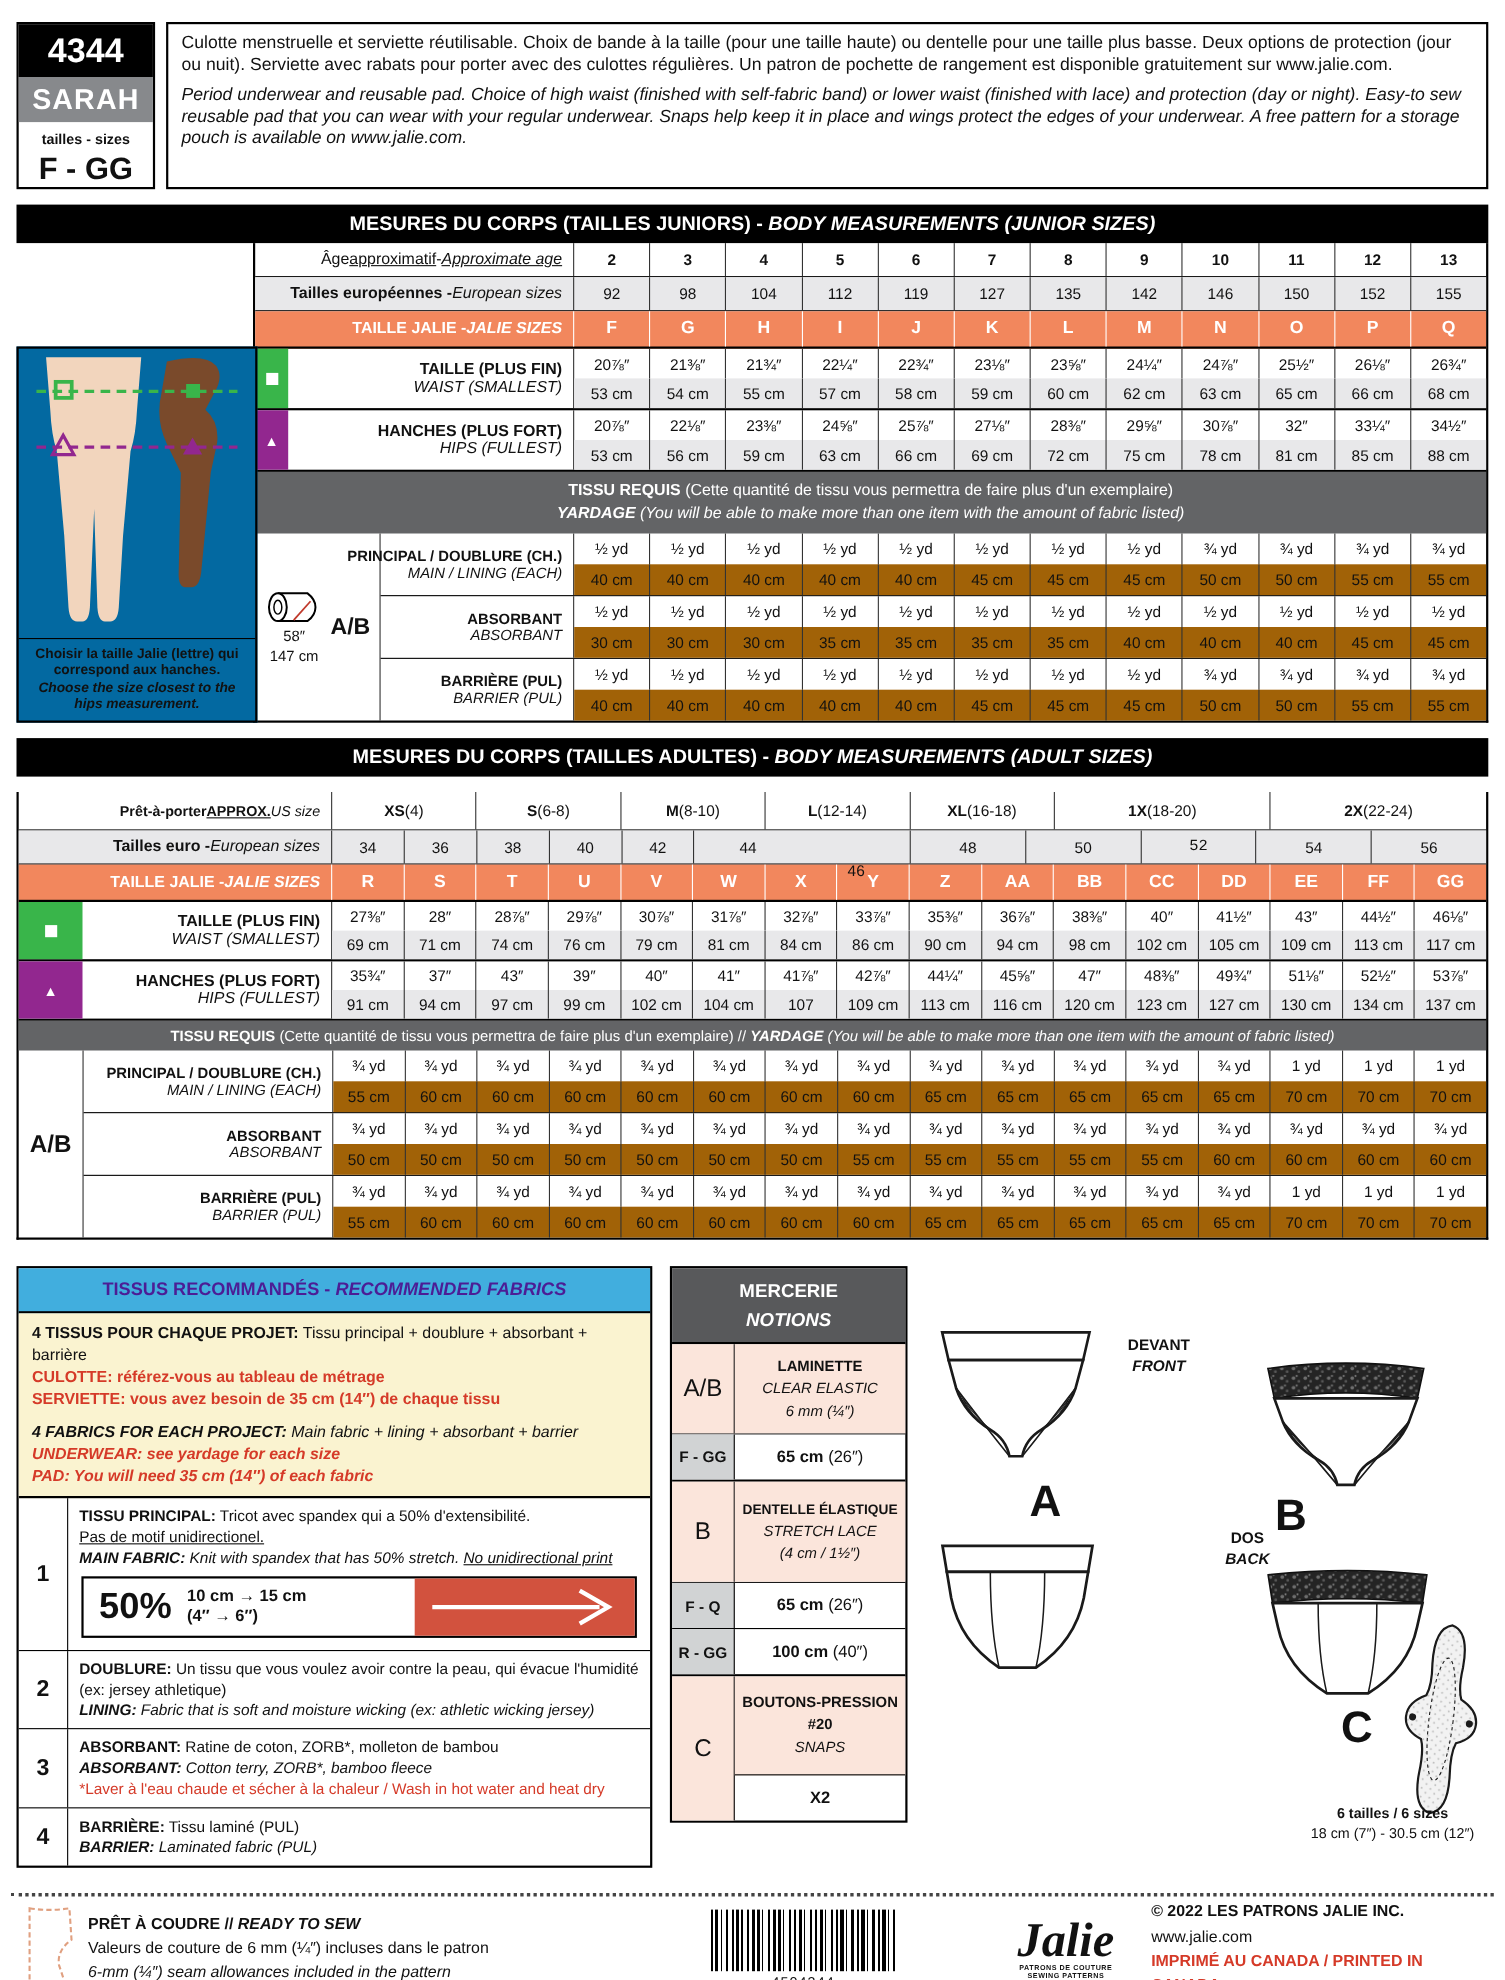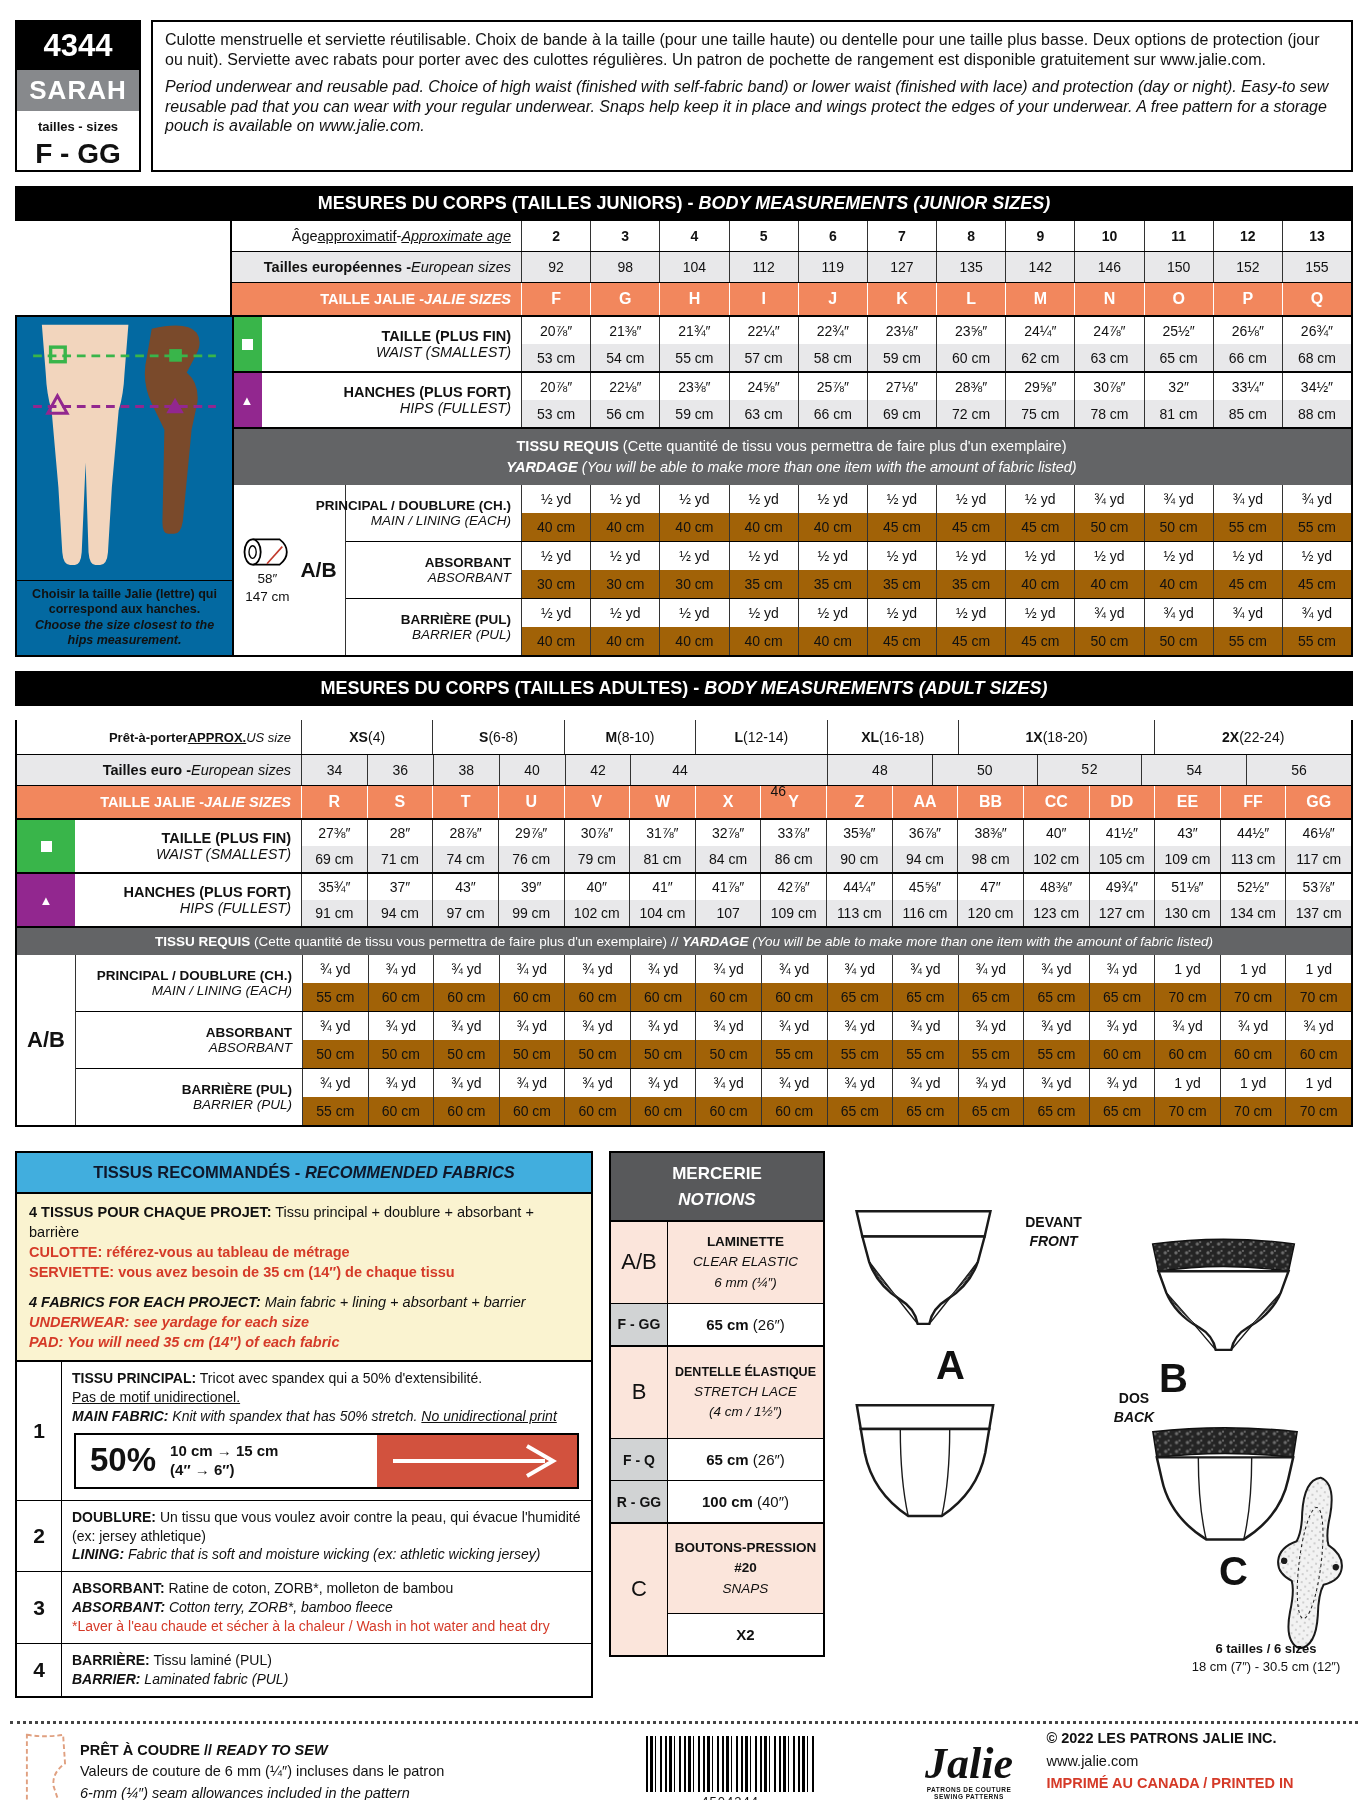--- a/index.html
+++ b/index.html
@@ -74,21 +74,21 @@
   .ad .micon{width:58px;}
   .ad .mlabel{width:227px;}
   .ad-tband{padding:6px 4px;font-size:13.5px;}
   .ad-yblock{display:flex;}
   .ad-yviews{width:58px;border-right:1px solid #333;display:flex;align-items:center;justify-content:center;font-size:22px;font-weight:bold;}
   .ad-ylabel{width:227px;}
 
   
   .bottom{display:flex;margin:24px 15px 0 15px;gap:16px;}
   .fab{width:578px;border:2px solid #000;box-sizing:border-box;align-self:flex-start;}
-  .fab-hdr{background:#41aede;color:#0f172a;text-align:center;font-size:16.5px;font-weight:bold;padding:10px 16px;border-bottom:2px solid #000;}
+  .fab-hdr{background:#41aede;color:#4c1d95;text-align:center;font-size:16.5px;font-weight:bold;padding:10px 16px;border-bottom:2px solid #000;}
   .fab-intro{background:#faf3d0;padding:8px 12px;font-size:14.5px;line-height:1.38;border-bottom:2px solid #000;}
   .fab-row{display:flex;border-bottom:1.5px solid #000;}
   .fab-row:last-child{border-bottom:none;}
   .fab-num{width:44px;border-right:1.5px solid #000;display:flex;align-items:center;justify-content:center;font-size:21px;font-weight:bold;}
   .fab-cnt{flex:1;padding:7px 10px;font-size:14px;line-height:1.35;}
   .gauge{display:flex;align-items:stretch;border:2px solid #000;margin:7px 2px 4px 2px;height:52px;}
   .gauge-pct{font-size:33px;font-weight:bold;display:flex;align-items:center;padding:0 14px;}
   .gauge-mid{display:flex;flex-direction:column;justify-content:center;font-size:15px;font-weight:bold;line-height:1.25;flex:1;}
   .gauge-arrow{width:200px;background:#d2523e;display:flex;align-items:center;justify-content:center;}
 

